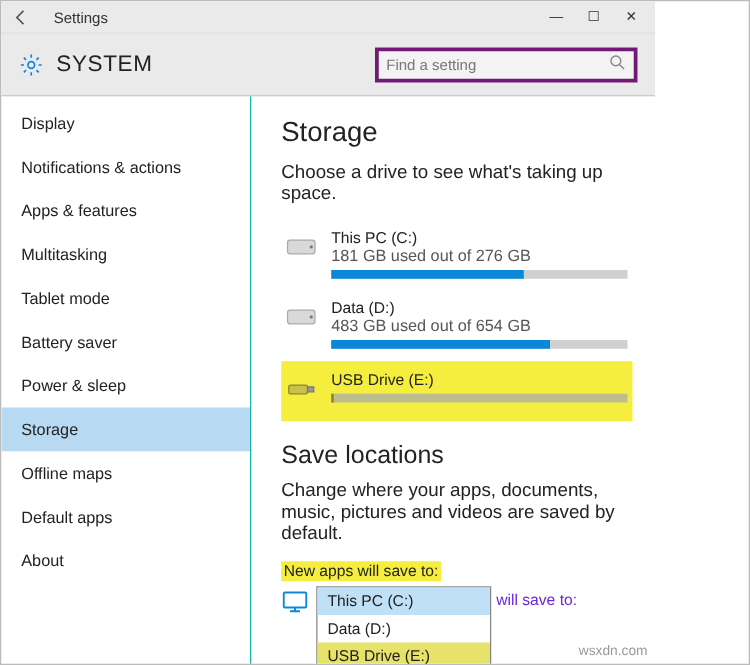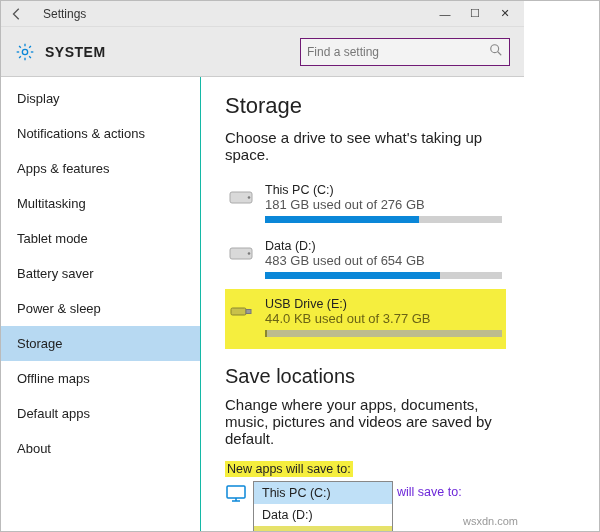--- a/index.html
+++ b/index.html
@@ -30,26 +30,26 @@
   
   .header {
     height: 50px;
     background: #eaeaea;
     display:flex;
     align-items:center;
     padding: 0 14px;
     border-bottom: 1px solid #ccc;
   }
   .gear { width:20px;height:20px; }
-  .header .heading { font-weight:700; font-size:14px; letter-spacing:0.5px; margin-left:10px; }
+  .header .heading { font-weight:400; font-size:18px; letter-spacing:0.5px; margin-left:10px; }
   .searchbox {
     margin-left:auto;
     width:210px;
     height:28px;
-    border:1px solid #701a75;
+    border:3px solid #701a75;
     background:#f3f3f3;
     display:flex;
     align-items:center;
     padding:0 6px;
     color:#777;
     font-size:12px;
   }
   .searchbox .mag { margin-left:auto; }
   
   .body { display:flex; height: calc(532px - 26px - 50px); }
@@ -221,21 +221,20 @@
     
     <div class="drive hl">
       <span class="drv-icon">
         <svg viewBox="0 0 28 28">
               <rect x="4" y="11" width="15" height="7" rx="1.5" fill="#c9c14a" stroke="#8a862e"></rect>
               <rect x="19" y="12.5" width="5" height="4" fill="#999" stroke="#777"></rect>
             </svg>
       </span>
       <div class="drv-body hl">
         <div class="drv-name">USB Drive (E:)</div>
-        <div class="drv-stat">44.0 KB used out of 3.77 GB</div>
         <div class="bar hl">
               <div class="fill" style="width:1%"></div>
             </div>
       </div>
     </div>
 
     
     <div class="h2">Save locations</div>
     <div class="sub">Change where your apps, documents, music, pictures and videos are saved by default.</div>
 

